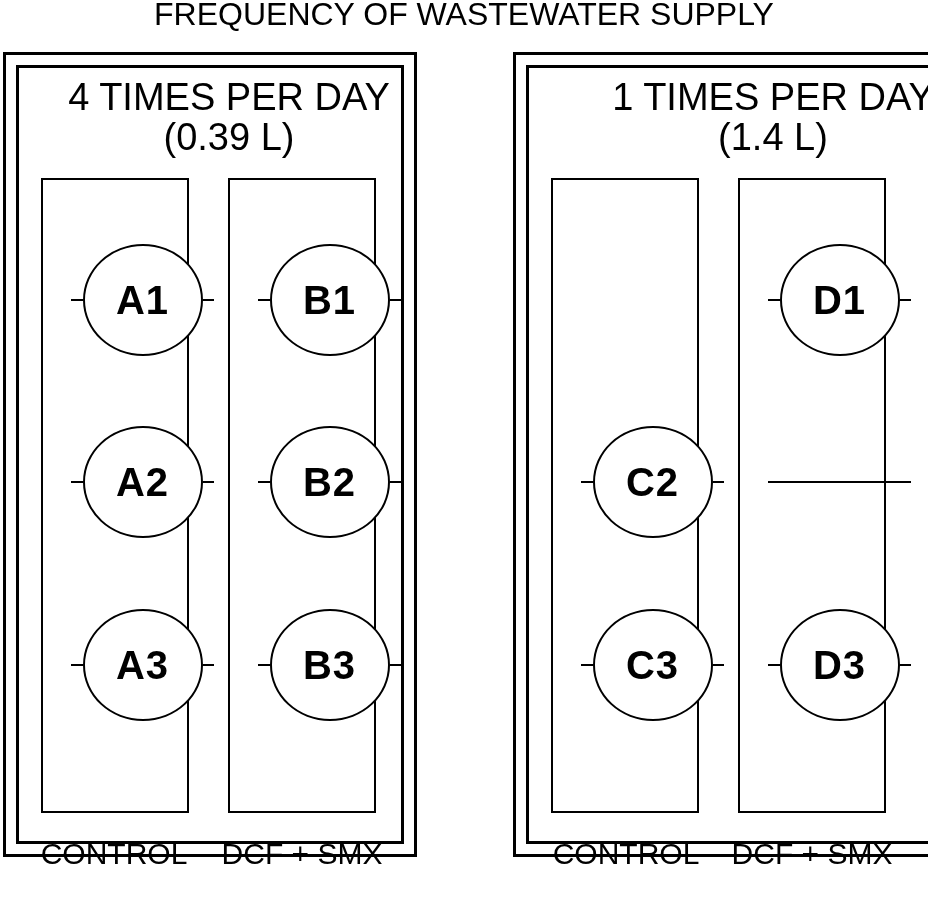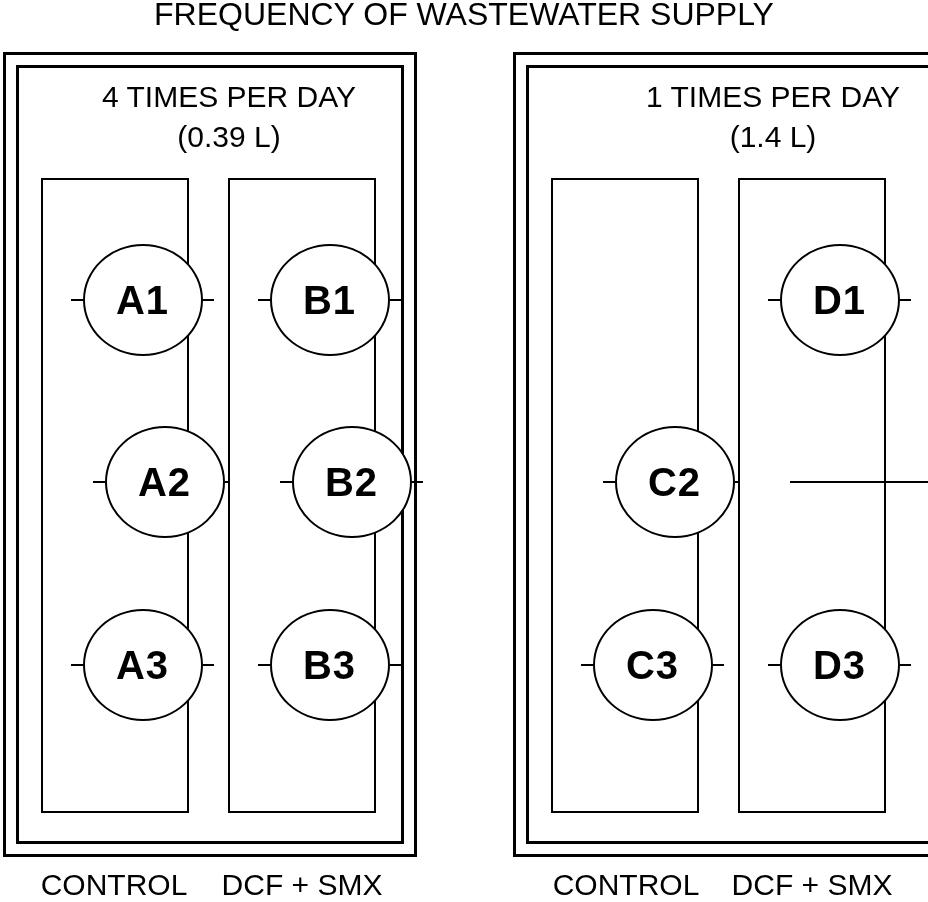--- a/index.html
+++ b/index.html
@@ -36,21 +36,21 @@
   .panel-left  { left: 3px;   width: 414px; }
   .panel-right { left: 513px; width: 482px; }
   .inner {
     position: absolute;
     inset: 10px;
     border: 3px solid #000;
   }
   .phead {
     padding-top: 9px;
     text-align: center;
-    font-size: 30px;
+    font-size: 38px;
     line-height: 40px;
     white-space: nowrap;
     padding-left: 38px;
   }
   .column {
     position: absolute;
     top: 123px;
     width: 148px;
     height: 635px;
     border: 2.5px solid #000;
@@ -62,21 +62,21 @@
   .unit {
     position: absolute;
     left: 0;
     width: 143px;
     height: 112px;
     display: flex;
     align-items: center;
     padding-left: 28px;
   }
   .u-1 { top: 64px; }
-  .u-2 { top: 246px; margin-left: 22px; }
+  .u-2 { top: 246px; }
   .u-3 { top: 429px; }
   .tick {
     flex: 1;
     height: 0;
     border-top: 2.5px solid #000;
   }
   .circle {
     flex-shrink: 0;
     width: 120px;
     height: 112px;
@@ -88,21 +88,21 @@
     align-items: center;
     justify-content: center;
   }
   .circle span {
     font-size: 40px;
     font-weight: bold;
     letter-spacing: 1px;
   }
   .flabel {
     position: absolute;
-    top: 869px;
+    top: 838px;
     width: 190px;
     text-align: center;
     font-size: 30px;
     line-height: 32px;
     white-space: nowrap;
   }
   .fl-1 { left: 19px;  }
   .fl-2 { left: 207px; }
   .fl-3 { left: 531px; }
   .fl-4 { left: 717px; }

